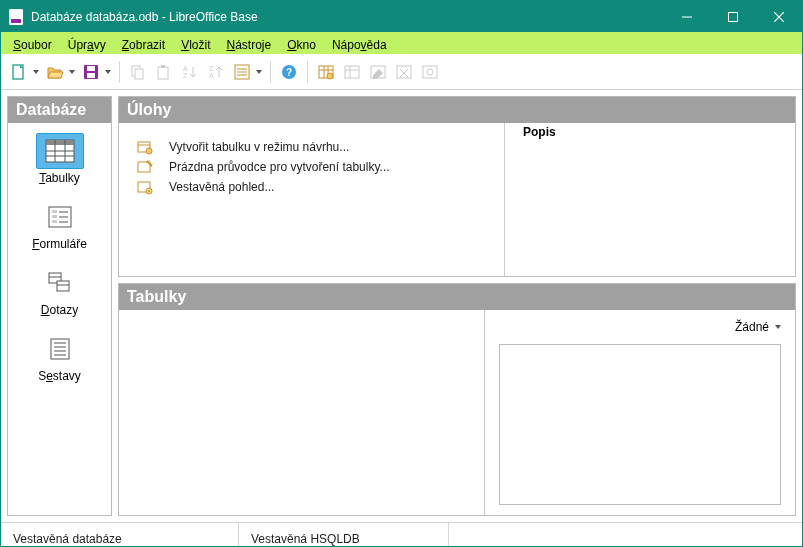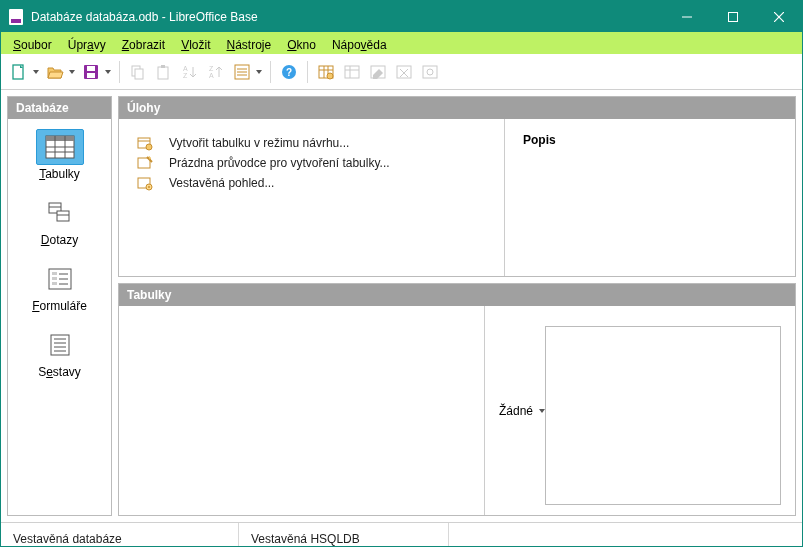--- a/index.html
+++ b/index.html
@@ -28,46 +28,46 @@
   .sep { width:1px; height:22px; background:#d8d8d8; margin: 0 4px; }
   .tb svg, .tb-split svg { display:block; }
   .tb.disabled svg { opacity:0.38; }
   .drop-tri { width:0; height:0; border-left:3px solid transparent; border-right:3px solid transparent; border-top:4px solid #555; }
 
   
   .body-area { display:flex; height: calc(100% - 31px - 22px - 36px - 24px); padding:6px; gap:6px; }
 
   
   .sidebar { width:105px; border:1px solid #bbb; background:#fff; display:flex; flex-direction:column; }
-  .panel-header { background:#a0a0a0; color:#fff; font-weight:bold; font-size:12px; padding:4px 8px; }
+  .panel-header { background:#a0a0a0; color:#fff; font-weight:bold; font-size:16px; padding:4px 8px; }
   .side-items { display:flex; flex-direction:column; align-items:center; padding-top:6px; gap:6px; }
   .side-item { width:80px; display:flex; flex-direction:column; align-items:center; padding:4px 0; }
   .side-item .side-icon { width:48px; height:36px; display:flex; align-items:center; justify-content:center; border:1px solid transparent; border-radius:2px; }
   .side-item.selected .side-icon { background:#5bb8e8; border:1px solid #2b9bd8; }
   .side-item .side-label { margin-top:2px; font-size:12px; color:#000; }
 
   
   .main { flex:1; display:flex; flex-direction:column; gap:6px; min-width:0; }
   .pane { border:1px solid #bbb; background:#fff; display:flex; flex-direction:column; }
   .pane .panel-header { background:#a0a0a0; }
   .pane-body { display:flex; flex:1; }
 
   
   .tasks { height:181px; }
   .tasks-list { flex:1; padding:14px 18px; border-right:1px solid #ccc; }
   .task-row { display:flex; align-items:center; gap:16px; padding:2px 0; font-size:12px; color:#222;text-align:right; }
   .task-icon { width:16px; height:16px; flex:none; }
-  .desc-col { width:290px; padding:14px 18px; }
+  .desc-col { width:290px; padding:2px 18px; }
   .desc-col .desc-title { font-weight:bold; font-size:12px; }
 
   
   .lower { flex:1; }
   .lower .pane-body { position:relative; }
   .lower-left { flex:1; border-right:1px solid #ccc; }
-  .lower-right { width:310px; padding:10px 14px; display:flex; flex-direction:row; }
+  .lower-right { width:310px; padding:10px 14px; display:flex; flex-direction:column; }
   .view-row { display:flex; justify-content:flex-end; align-items:center; gap:6px; }
   .view-label { font-size:12px; }
   .preview-box { flex:1; margin-top:10px; border:1px solid #bbb; }
 
   
   .statusbar { height:32px; background:#fff; border-top:1px solid #d0d0d0; display:flex; align-items:flex-end; font-size:12px; color:#222; }
   .status-cell { padding:0 12px; height:100%; display:flex; align-items:center; border-right:1px solid #d8d8d8; }
   .status-cell.first { width:238px; }
   .status-cell.second { width:210px; }
 </style>
@@ -247,41 +247,41 @@
               <line x1="1" y1="17" x2="29" y2="17" stroke="#555"></line>
               <line x1="10" y1="1" x2="10" y2="23" stroke="#555"></line>
               <line x1="20" y1="1" x2="20" y2="23" stroke="#555"></line>
             </svg>
         </div>
         <div class="side-label"><u>T</u>abulky</div>
       </div>
       <div class="side-item">
         <div class="side-icon">
           <svg width="30" height="24" viewBox="0 0 30 24">
-              <rect x="4" y="2" width="12" height="10" fill="#fff" stroke="#555"></rect>
-              <rect x="12" y="10" width="12" height="10" fill="#fff" stroke="#555"></rect>
-              <line x1="4" y1="6" x2="16" y2="6" stroke="#555"></line>
-              <line x1="12" y1="14" x2="24" y2="14" stroke="#555"></line>
-            </svg>
-        </div>
-        <div class="side-label"><u>D</u>otazy</div>
-      </div>
-      <div class="side-item">
-        <div class="side-icon">
-          <svg width="30" height="24" viewBox="0 0 30 24">
               <rect x="4" y="2" width="22" height="20" fill="#fff" stroke="#555"></rect>
               <rect x="7" y="5" width="5" height="3" fill="#ccc"></rect>
               <line x1="14" y1="7" x2="23" y2="7" stroke="#555"></line>
               <rect x="7" y="10" width="5" height="3" fill="#ccc"></rect>
               <line x1="14" y1="12" x2="23" y2="12" stroke="#555"></line>
               <rect x="7" y="15" width="5" height="3" fill="#ccc"></rect>
               <line x1="14" y1="17" x2="23" y2="17" stroke="#555"></line>
             </svg>
         </div>
         <div class="side-label"><u>F</u>ormuláře</div>
+      </div>
+      <div class="side-item">
+        <div class="side-icon">
+          <svg width="30" height="24" viewBox="0 0 30 24">
+              <rect x="4" y="2" width="12" height="10" fill="#fff" stroke="#555"></rect>
+              <rect x="12" y="10" width="12" height="10" fill="#fff" stroke="#555"></rect>
+              <line x1="4" y1="6" x2="16" y2="6" stroke="#555"></line>
+              <line x1="12" y1="14" x2="24" y2="14" stroke="#555"></line>
+            </svg>
+        </div>
+        <div class="side-label"><u>D</u>otazy</div>
       </div>
       <div class="side-item">
         <div class="side-icon">
           <svg width="30" height="24" viewBox="0 0 30 24">
               <rect x="6" y="2" width="18" height="20" fill="#fff" stroke="#555"></rect>
               <line x1="9" y1="6" x2="21" y2="6" stroke="#555"></line>
               <line x1="9" y1="10" x2="21" y2="10" stroke="#555"></line>
               <line x1="9" y1="14" x2="21" y2="14" stroke="#555"></line>
               <line x1="9" y1="18" x2="21" y2="18" stroke="#555"></line>
             </svg>

